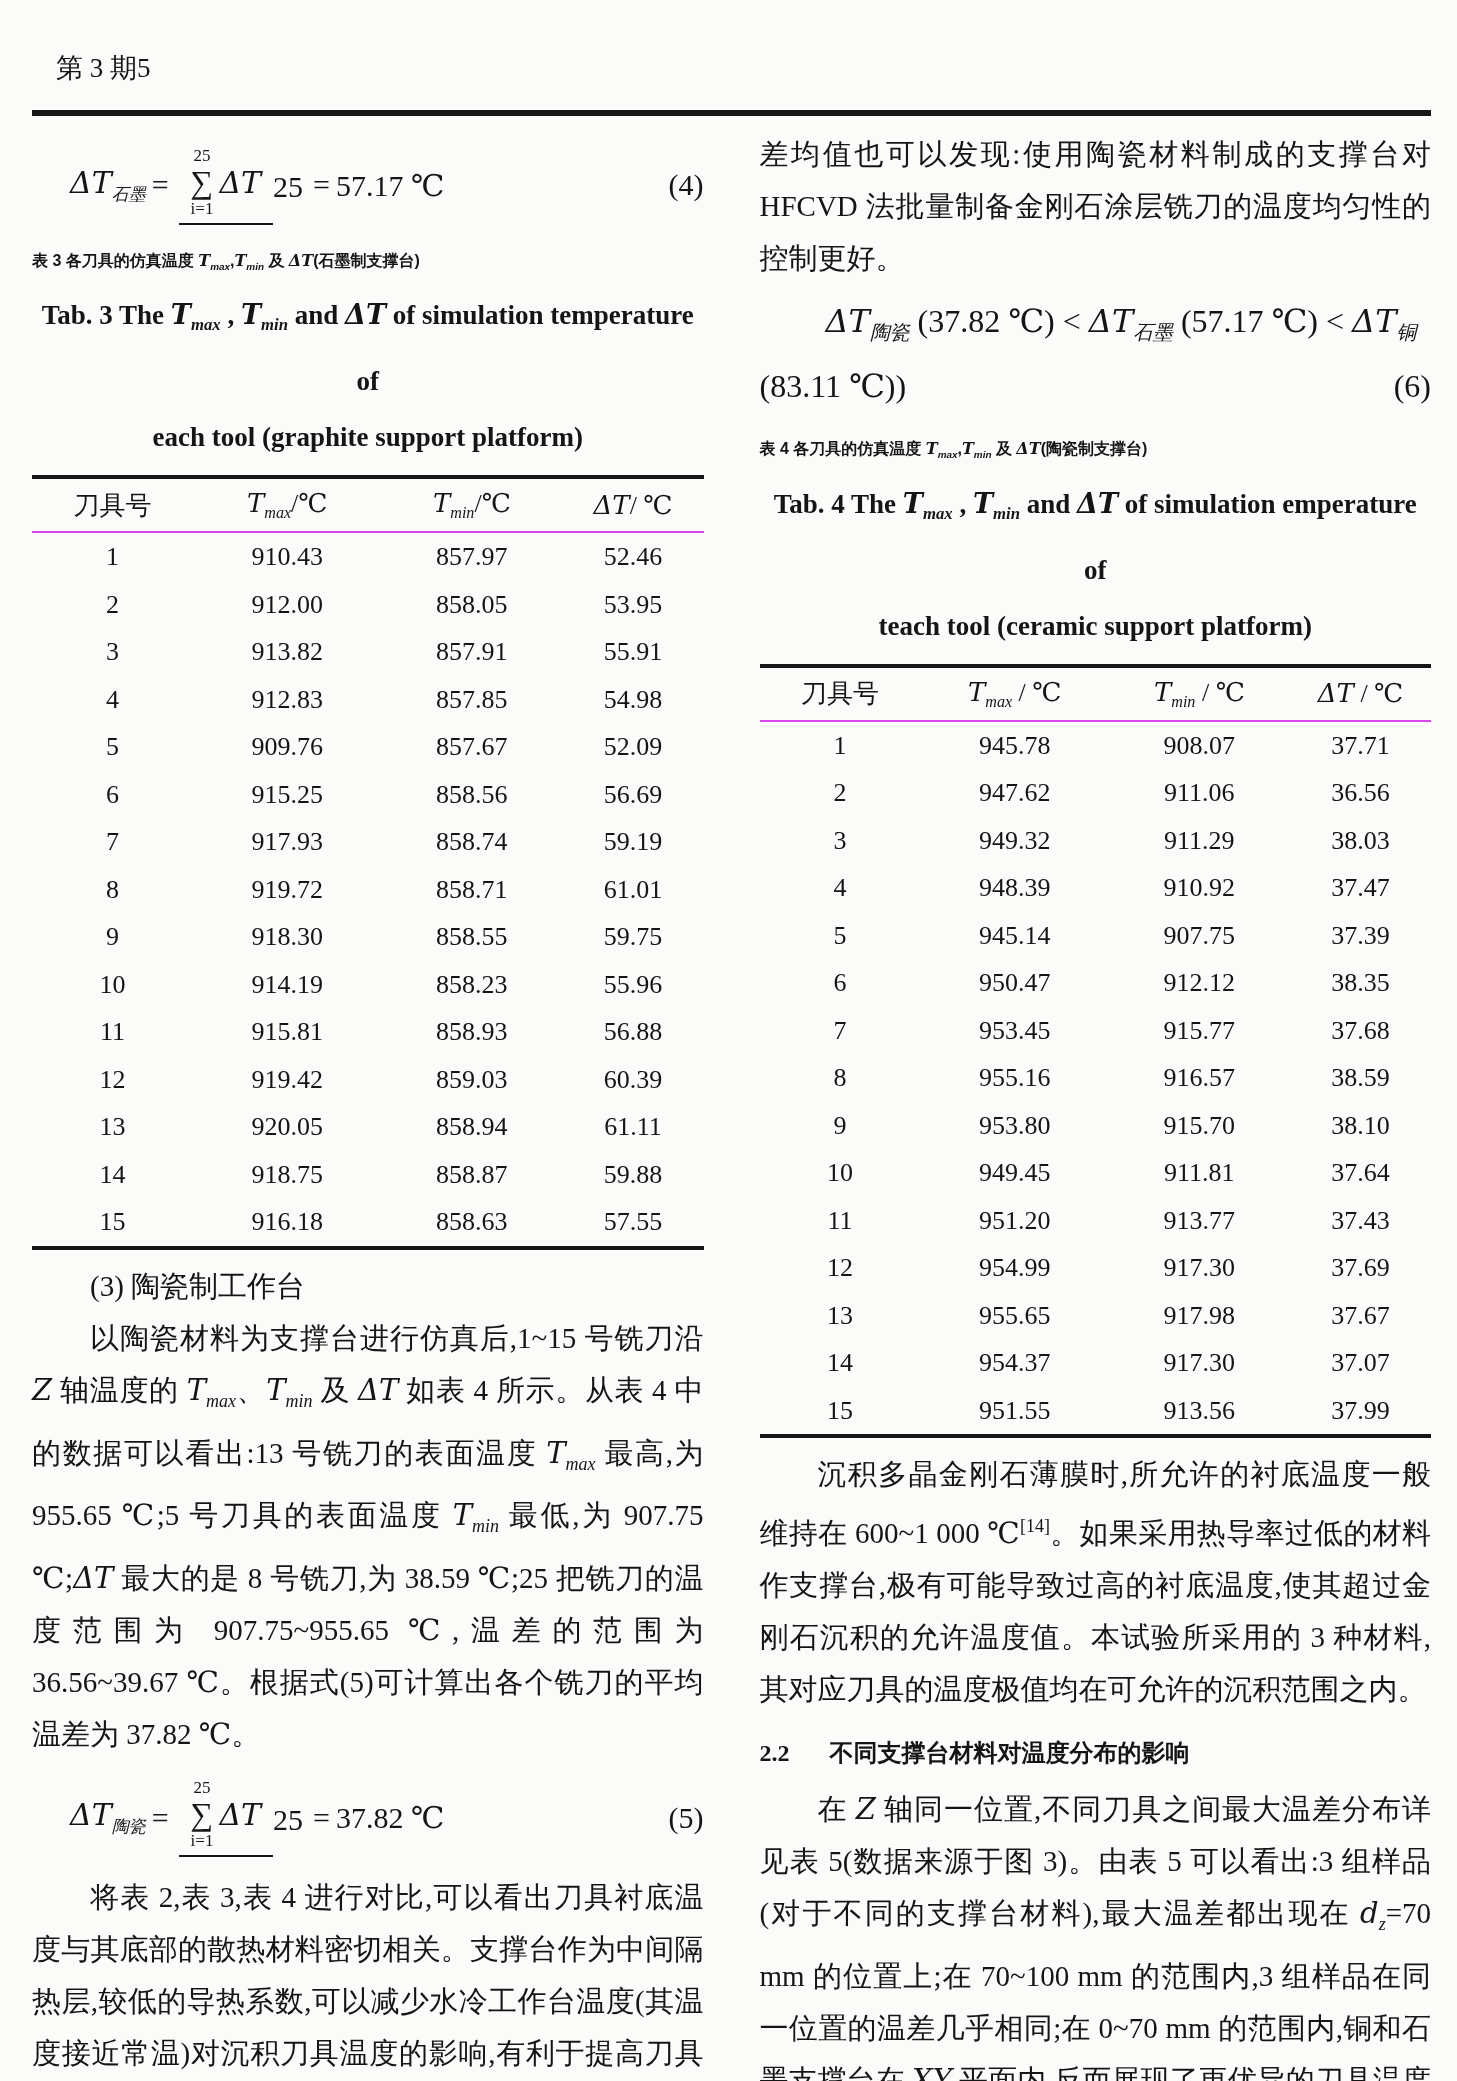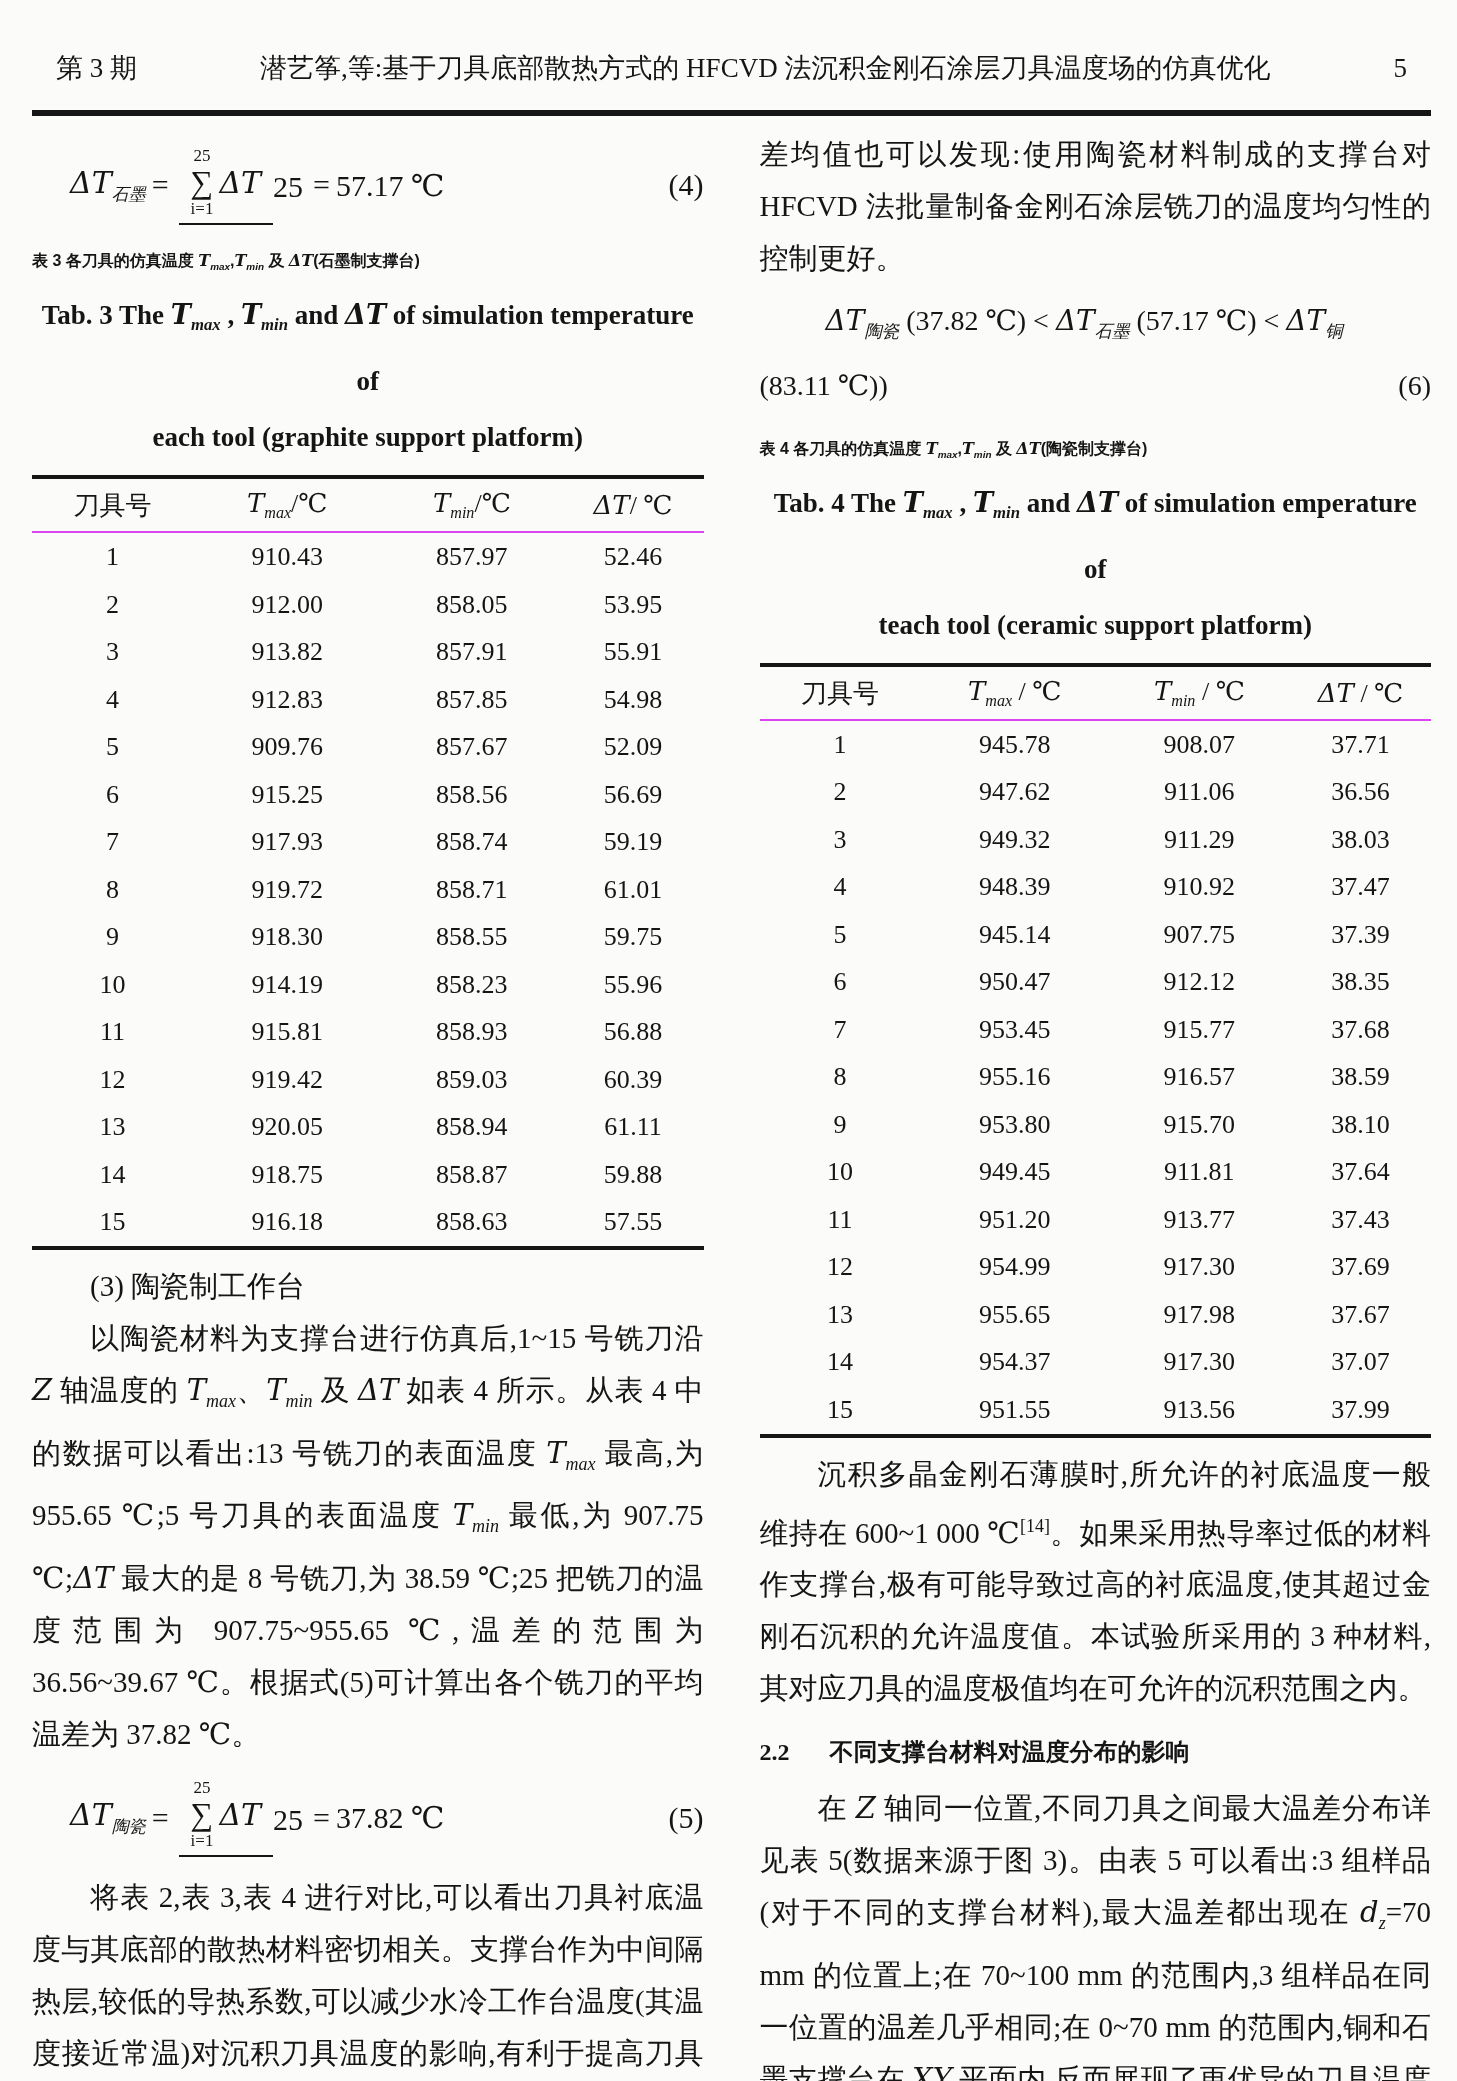--- a/index.html
+++ b/index.html
@@ -32,21 +32,21 @@
   .equation{display:flex;align-items:center;font-size:30px;margin:18px 0 14px;padding-left:38px;}
   .eq-lhs sub.cjk{font-size:17px;}
   .eq-sign{margin:0 6px;}
   .frac{display:inline-flex;flex-direction:row;align-items:center;margin:0 4px;}
   .frac-num{display:inline-flex;align-items:center;border-bottom:2px solid #151515;padding:0 12px 4px;}
   .frac-den{padding-top:4px;}
   .bigop{display:inline-flex;flex-direction:column;align-items:center;line-height:1;margin-right:6px;}
   .bigop .lim{font-size:17px;line-height:1.15;font-style:normal;}
   .bigop .op{font-size:32px;line-height:1.05;}
   .eq-tag{margin-left:auto;}
-  .eq6{font-size:28px;line-height:54px;margin:10px 0 8px;}
+  .eq6{font-size:32px;line-height:54px;margin:10px 0 8px;}
   .eq6-l1{padding-left:66px;}
   .eq6-l2{display:flex;justify-content:space-between;}
   
   .cap-zh{font-family:"Liberation Sans","DejaVu Sans",sans-serif;font-weight:bold;
           font-size:16px;line-height:40px;text-align:left;margin-top:16px;}
   .cap-en{font-weight:bold;font-size:27px;line-height:56px;text-align:center;}
   
   table{width:100%;border-collapse:collapse;font-size:26px;margin-top:10px;
         border-top:4px solid #161616;border-bottom:4px solid #161616;table-layout:fixed;}
   thead th{font-weight:normal;height:50px;border-bottom:2px solid #d946ef;text-align:center;}
@@ -57,21 +57,20 @@
            font-size:24px;line-height:52px;margin:12px 0 4px;}
   .section .num{margin-right:34px;}
 </style>
 </head>
 <body>
 
 <div class="page">
 
   <div class="page-header">
     <span class="issue">第 3 期</span>
-    <span class="title">潜艺筝,等:基于刀具底部散热方式的 HFCVD 法沉积金刚石涂层刀具温度场的仿真优化</span>
     <span class="pageno">5</span>
   </div>
   <div class="head-rule"></div>
 
   <div class="columns">
 
     <div class="col">
 
 
       <div class="equation">

